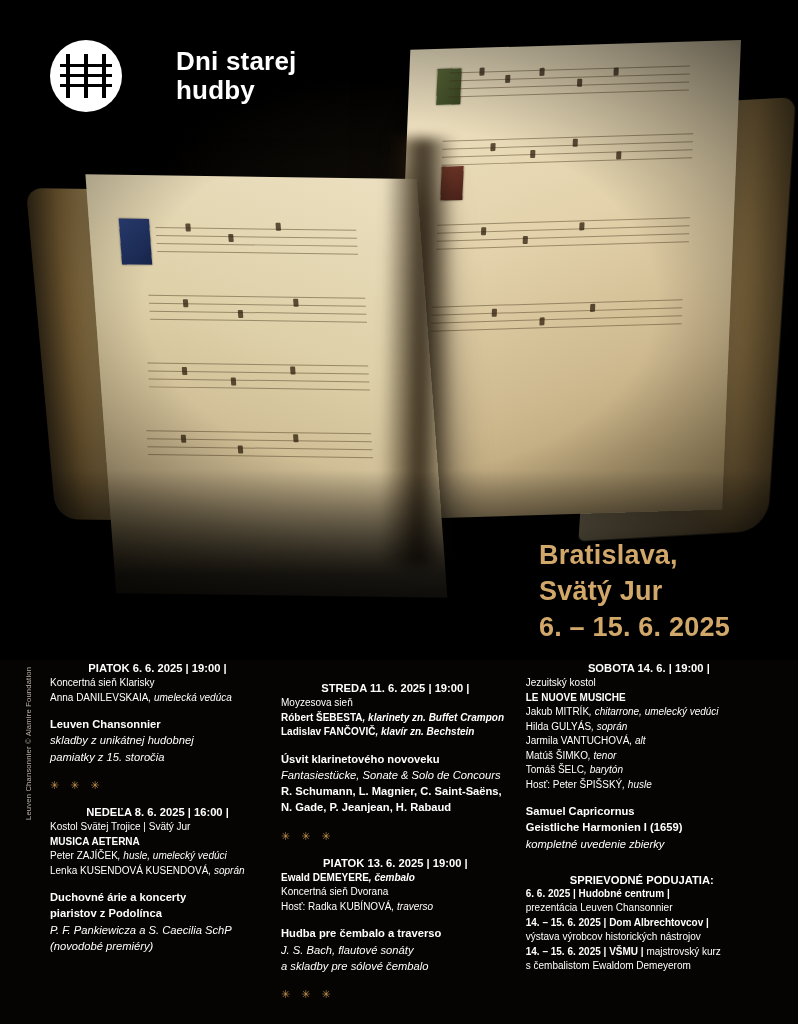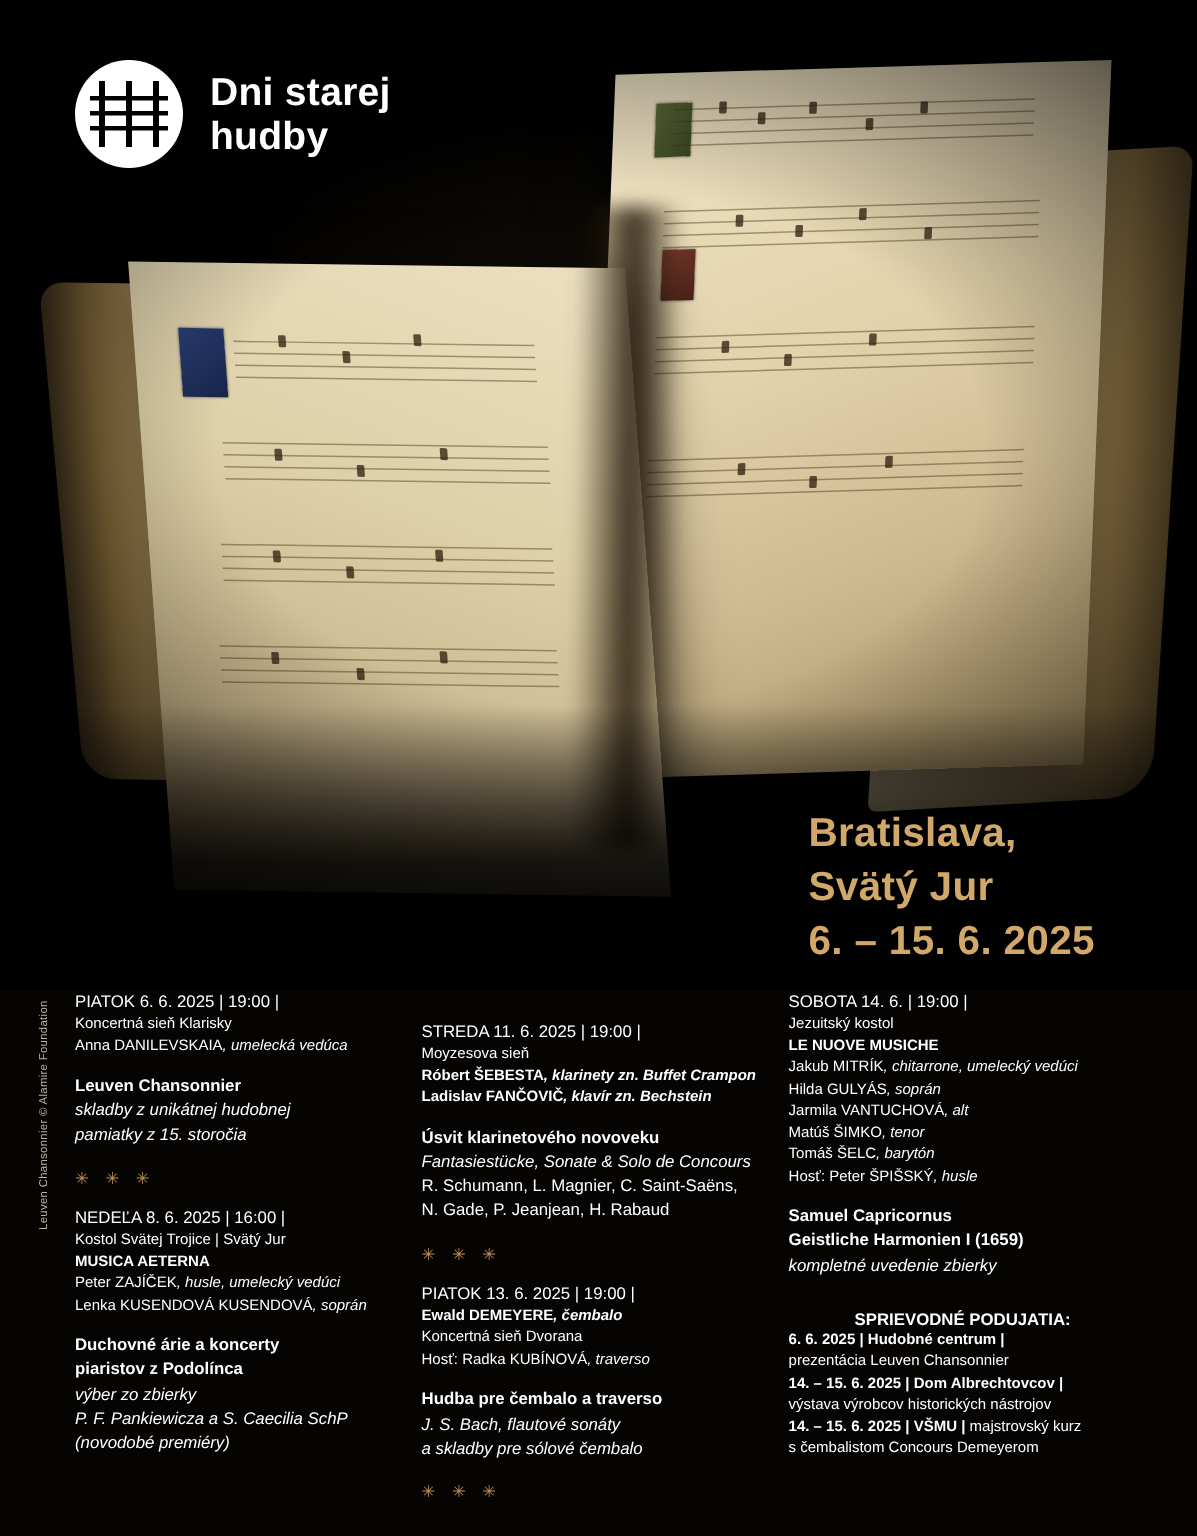--- a/index.html
+++ b/index.html
@@ -136,20 +136,21 @@
   .logo-mark .lm-line {
     position: absolute;
     background: #000;
   }
   .logo-text {
     font-size: 26px;
     font-weight: bold;
     line-height: 1.12;
     color: #ffffff;
     letter-spacing: 0.2px;
+    margin-left: 36px;
   }
 
   
   .city-block {
     position: absolute;
     left: 539px; top: 538px;
     z-index: 20;
     color: #d2a86a;
     font-size: 27px;
     font-weight: bold;
@@ -167,23 +168,24 @@
     gap: 0;
     padding: 0 26px 0 50px;
   }
   .col { width: 236px; padding-right: 16px; }
   .col.c2 { width: 250px; margin-top: 20px; }
   .col.c3 { width: 252px; padding-right: 0; }
 
   .ev { margin-bottom: 6px; }
   .ev-head {
     font-size: 11.2px;
-    font-weight: normal;
+    font-weight: bold;
     line-height: 1.45;
     color: #ffffff;
+    text-align: center;
   }
   .ev-line {
     font-size: 10px;
     line-height: 1.45;
     color: #ffffff;
   }
   .ev-line.b { font-weight: bold; }
   .ev-line .it { font-style: italic; }
   .spacer-sm { height: 11px; }
   .prog-title {
@@ -191,21 +193,21 @@
     font-weight: bold;
     line-height: 1.45;
     color: #ffffff;
   }
   .prog-line {
     font-size: 11.2px;
     line-height: 1.45;
     font-style: italic;
     color: #ffffff;
   }
-  .prog-line.plain { font-style: normal; }
+  .prog-line.plain { font-style: normal; font-weight: bold; }
   .stars {
     color: #c08f4e;
     font-size: 11px;
     letter-spacing: 4px;
     margin: 14px 0 12px 0;
   }
   .side-credit {
     position: absolute;
     left: 24px; top: 820px;
     width: 200px;
@@ -344,21 +346,20 @@
 
       <div class="ev">
         <div class="ev-head">NEDEĽA 8. 6. 2025 | 16:00 |</div>
         <div class="ev-line">Kostol Svätej Trojice | Svätý Jur</div>
         <div class="ev-line b">MUSICA AETERNA</div>
         <div class="ev-line"><span>Peter ZAJÍČEK</span><span class="it">, husle, umelecký vedúci</span></div>
         <div class="ev-line"><span>Lenka KUSENDOVÁ KUSENDOVÁ</span><span class="it">, soprán</span></div>
         <div class="spacer-sm"></div>
         <div class="prog-title">Duchovné árie a koncerty</div>
         <div class="prog-title">piaristov z Podolínca</div>
-        <div class="prog-line">výber zo zbierky</div>
         <div class="prog-line">P. F. Pankiewicza a S. Caecilia SchP</div>
         <div class="prog-line">(novodobé premiéry)</div>
       </div>
     </div>
 
     <div class="col c2">
       <div class="ev">
         <div class="ev-head">STREDA 11. 6. 2025 | 19:00 |</div>
         <div class="ev-line">Moyzesova sieň</div>
         <div class="ev-line b"><span>Róbert ŠEBESTA</span><span class="it">, klarinety zn. Buffet Crampon</span></div>
@@ -405,18 +406,18 @@
 
       <div style="height:16px"></div>
 
       <div class="ev">
         <div class="assoc-title">SPRIEVODNÉ PODUJATIA:</div>
         <div class="ev-line"><span class="b" style="font-weight:bold">6. 6. 2025 | Hudobné centrum |</span></div>
         <div class="ev-line">prezentácia Leuven Chansonnier</div>
         <div class="ev-line"><span style="font-weight:bold">14. – 15. 6. 2025 | Dom Albrechtovcov |</span></div>
         <div class="ev-line">výstava výrobcov historických nástrojov</div>
         <div class="ev-line"><span style="font-weight:bold">14. – 15. 6. 2025 | VŠMU |</span> <span>majstrovský kurz</span></div>
-        <div class="ev-line">s čembalistom Concours Demeyerom</div>
+        <div class="ev-line">s čembalistom Ewaldom Demeyerom</div>
       </div>
     </div>
 
   </div>
 </div>
 
 </body></html>

